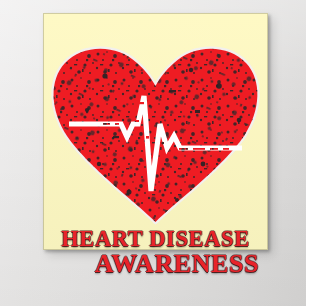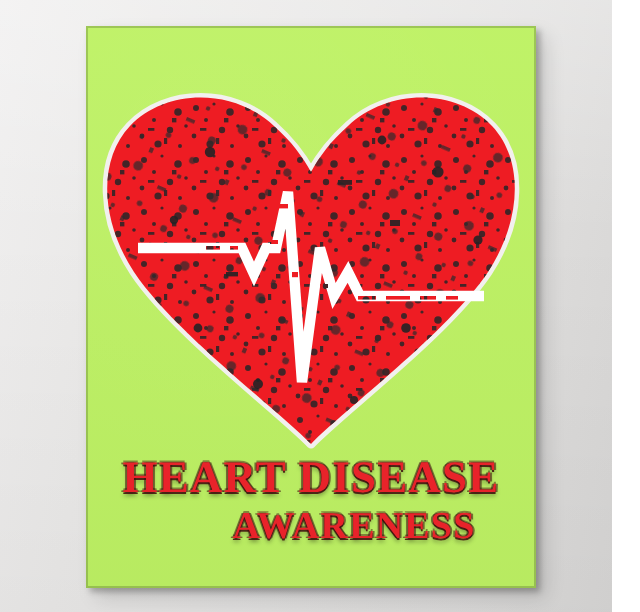--- a/index.html
+++ b/index.html
@@ -30,22 +30,22 @@
     inset: 0;
     background: linear-gradient(180deg, rgba(255,255,255,0.30) 0%, rgba(255,255,255,0.0) 38%, rgba(0,0,0,0.035) 100%);
   }
 
   
   .poster {
     position: absolute;
     left: 43px;
     top: 13px;
     width: 225px;
-    height: 281px;
-    background: #bef264;
+    height: 237px;
+    background: #fef9c3;
     box-shadow:
        2px 2px 3px rgba(0,0,0,0.26),
        5px 5px 9px rgba(0,0,0,0.13);
   }
   .poster-grain {
     position: absolute;
     inset: 0;
     pointer-events: none;
     background:
       radial-gradient(circle at 30% 25%, rgba(255,255,255,0.035), rgba(255,255,255,0) 60%),
@@ -84,21 +84,21 @@
     font-family: "Liberation Serif", "DejaVu Serif", serif;
     letter-spacing: 0.6px;
     text-shadow:
        0px 1px 0 rgba(60,10,12,0.85),
        1px 0px 0 rgba(60,10,12,0.55),
       -1px 0px 0 rgba(60,10,12,0.55),
        0px -1px 0 rgba(60,10,12,0.45),
        0px 2px 2px rgba(0,0,0,0.35);
   }
   .line-1 { font-size: 22.5px; line-height: 25px; }
-  .line-2 { font-size: 19px; line-height: 25px; padding-left: 43px; }
+  .line-2 { font-size: 26px; line-height: 25px; padding-left: 43px; }
 </style>
 </head>
 <body>
 
 <div id="stage">
 
   <div class="backdrop"></div>
 
   <div class="poster">
 

